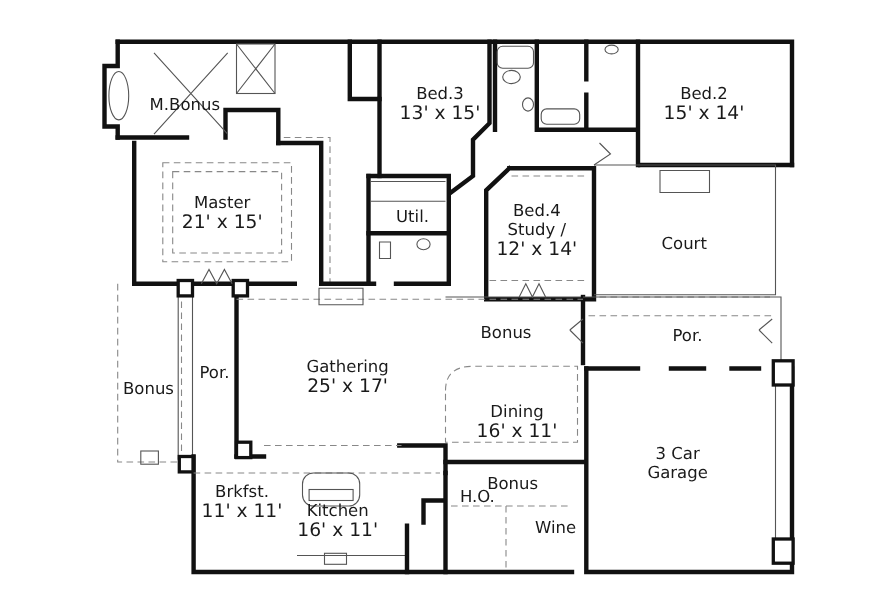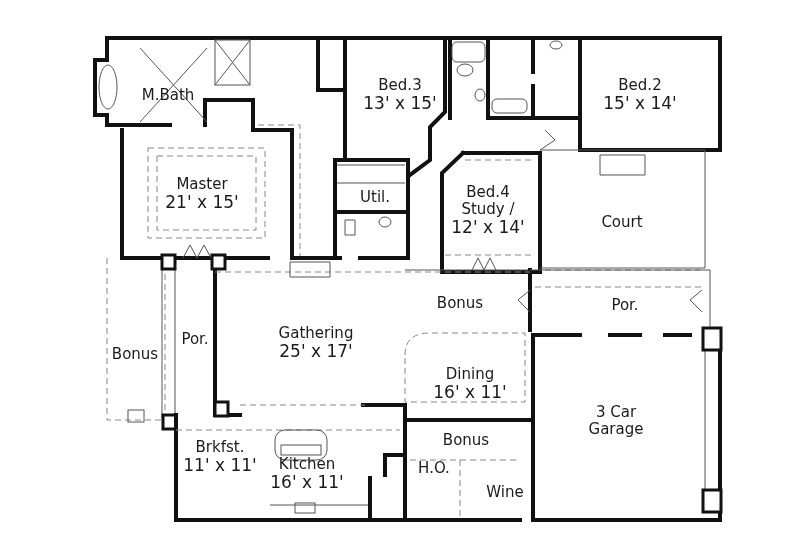--- a/index.html
+++ b/index.html
@@ -106,21 +106,21 @@
 
   <path class="thin" d="M183 258 L190 245 L197 258 L204 245 L211 258"></path>
   <path class="thin" d="M472 270 L478 258 L484 270 L490 258 L496 270"></path>
   <path class="thin" d="M518 300 L530 290 M518 300 L530 312"></path>
   <path class="thin" d="M545 130 L555 140 L540 150"></path>
   <path class="thin" d="M690 300 L702 290 M690 300 L702 312"></path>
 </svg>
 
 <div id="labels">
     <div class="room-label" style="left: 168px; top: 95px;">
-      <span class="room-name">M.Bath</span>
+      <span class="room-name">M.Bonus</span>
     </div>
     <div class="room-label" style="left: 400px; top: 95px;">
       <span class="room-name">Bed.3</span>
       <span class="room-dim">13' x 15'</span>
     </div>
     <div class="room-label" style="left: 640px; top: 95px;">
       <span class="room-name">Bed.2</span>
       <span class="room-dim">15' x 14'</span>
     </div>
     <div class="room-label" style="left: 202px; top: 194px;">
@@ -166,19 +166,19 @@
       <span class="room-name">Bonus</span>
     </div>
     <div class="room-label" style="left: 220px; top: 457px;">
       <span class="room-name">Brkfst.</span>
       <span class="room-dim">11' x 11'</span>
     </div>
     <div class="room-label" style="left: 307px; top: 474px;">
       <span class="room-name">Kitchen</span>
       <span class="room-dim">16' x 11'</span>
     </div>
-    <div class="room-label" style="left: 434px; top: 468px;">
+    <div class="room-label" style="left: 434px; top: 452px;">
       <span class="room-name">H.O.</span>
     </div>
-    <div class="room-label" style="left: 505px; top: 480px; margin-top: 12px;">
+    <div class="room-label" style="left: 505px; top: 480px;">
       <span class="room-name">Wine</span>
     </div>
   </div>
 
 </body></html>

